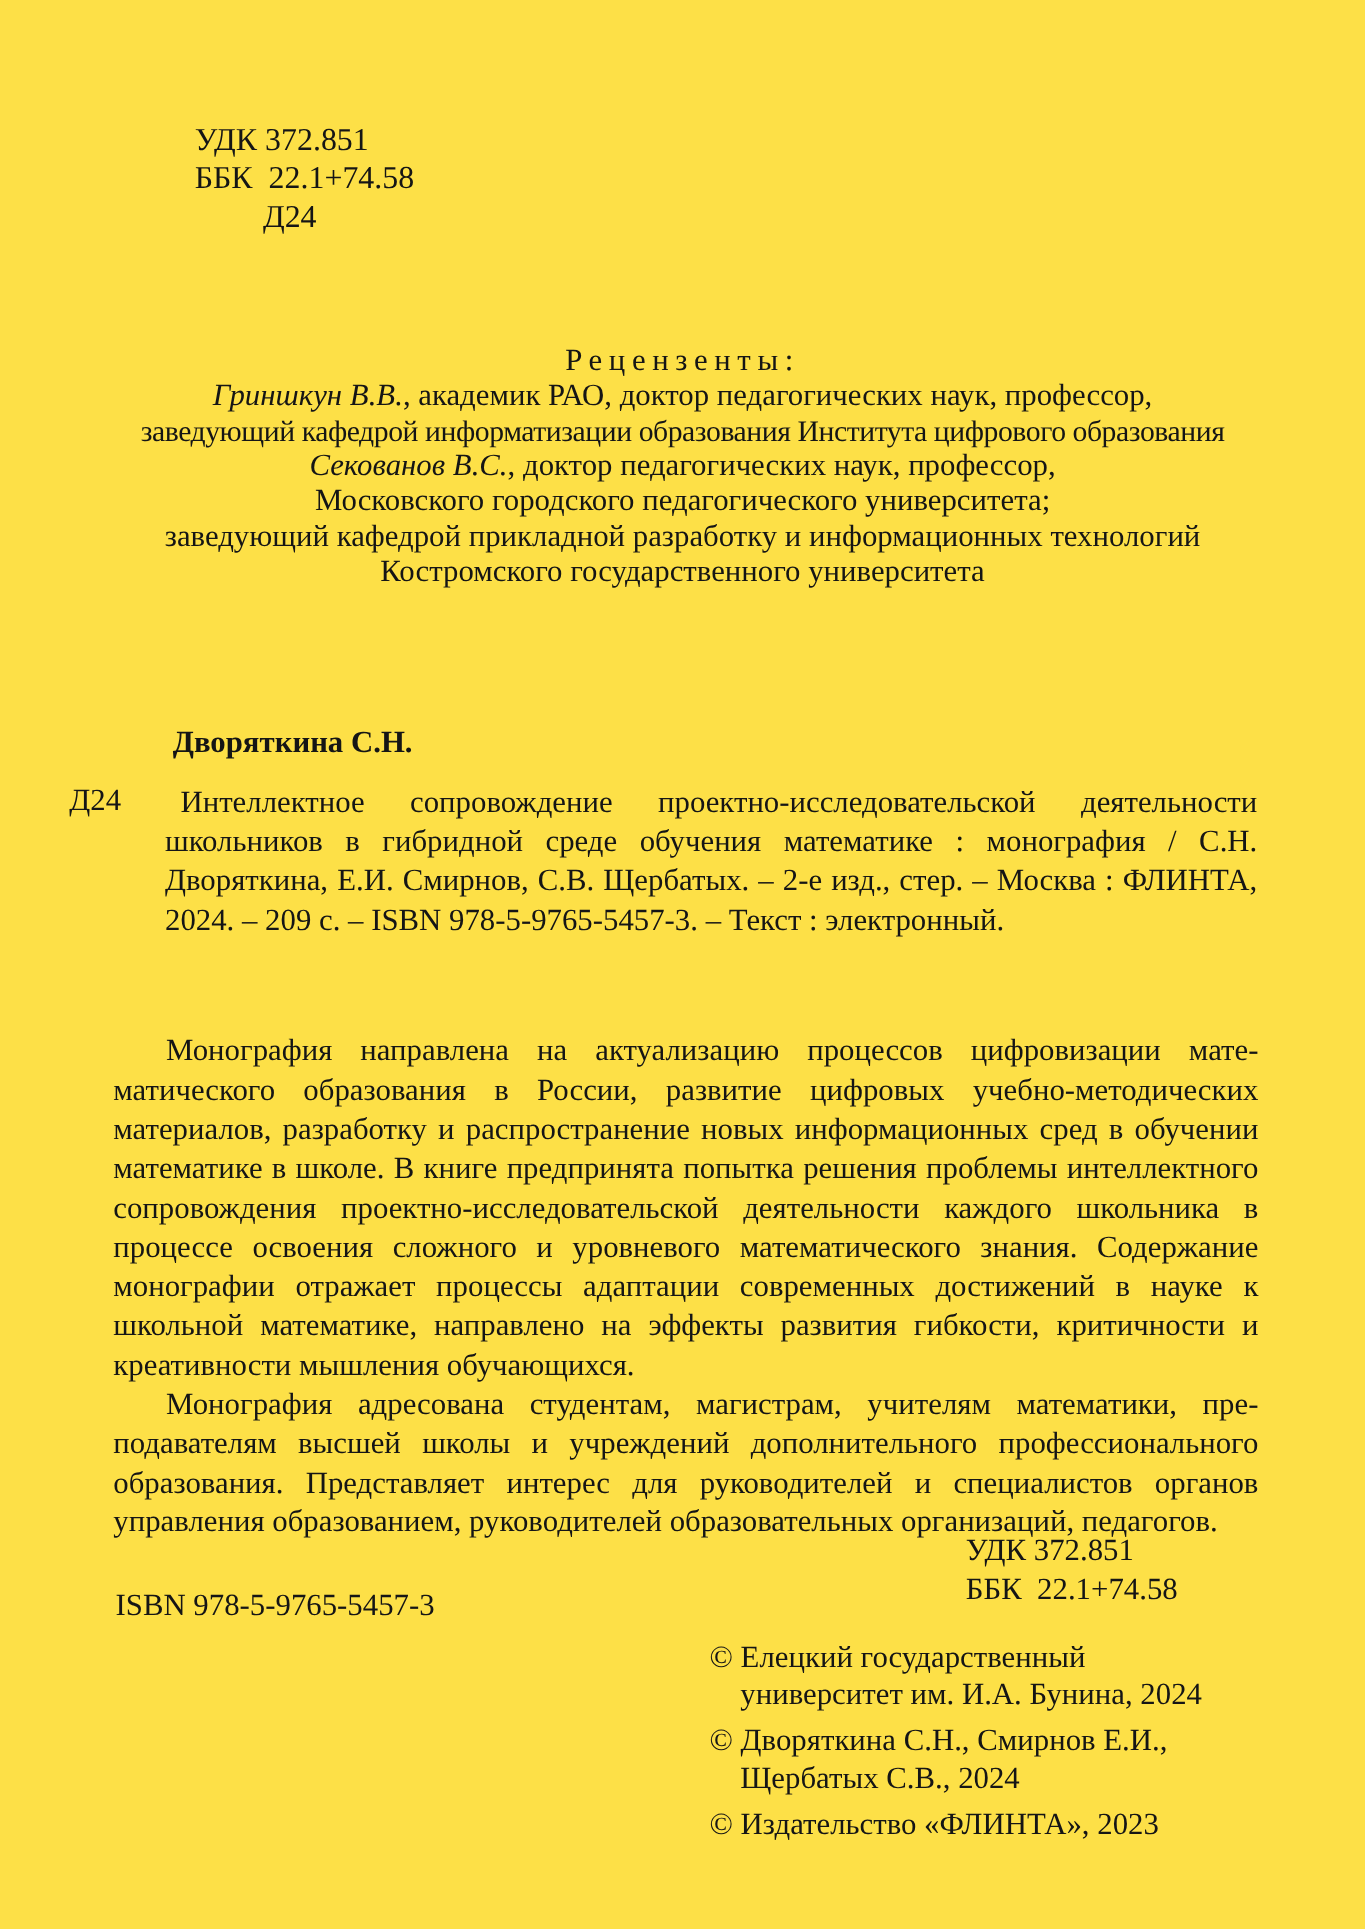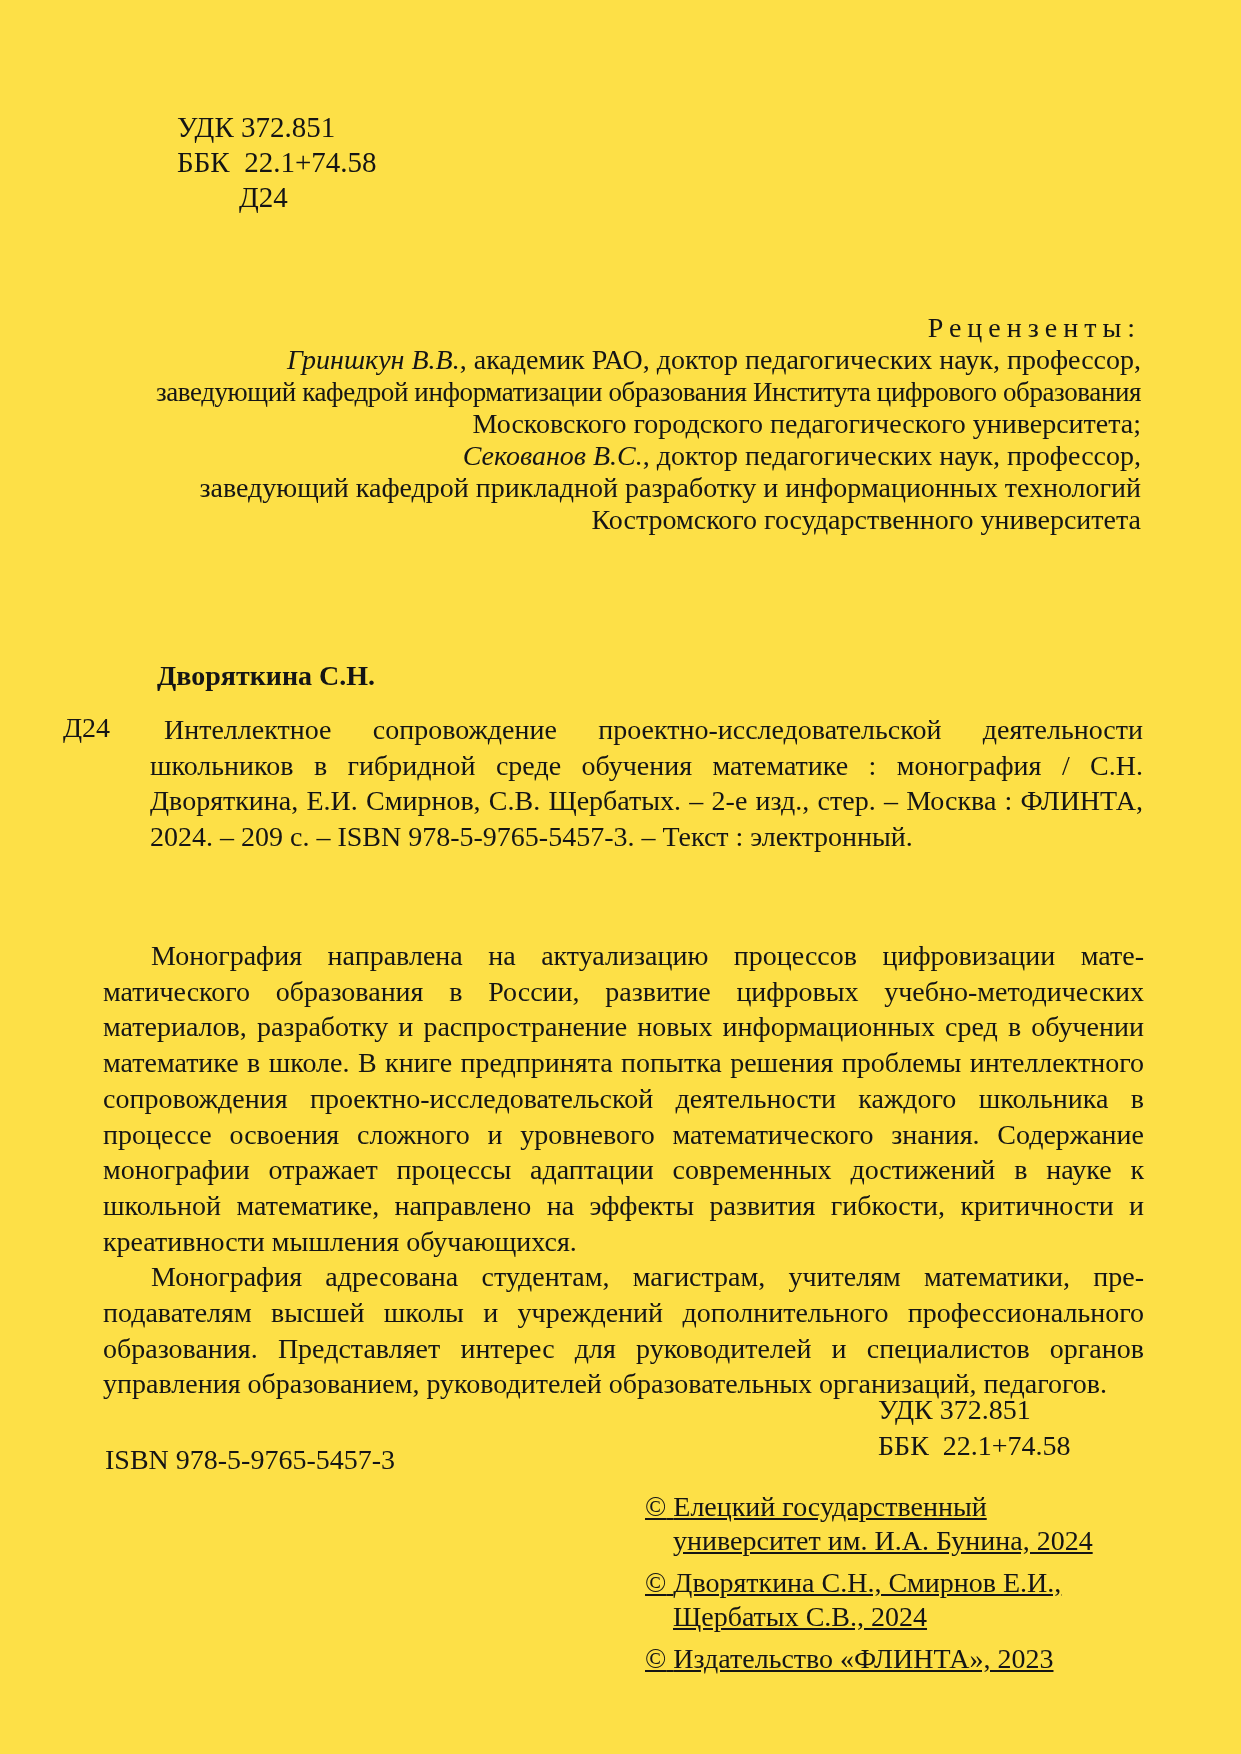--- a/index.html
+++ b/index.html
@@ -14,21 +14,21 @@
     overflow: hidden;
   }
   .abs { position: absolute; }
 
   
   .top-codes { left: 177px; top: 110px; font-size: 29px; line-height: 35px; }
   .code-line { white-space: pre; }
   .code-indent { padding-left: 62px; }
 
   
-  .reviewers { left: 100px; top: 312px; width: 1041px; text-align: right;
+  .reviewers { left: 100px; top: 312px; width: 1041px; text-align: center;
                font-size: 28px; line-height: 32px; }
   .rev-heading { letter-spacing: 6px; }
   .rev-line { white-space: nowrap; }
   .rev-line.tight { font-size: 27px; letter-spacing: -0.4px; }
   .it { font-style: italic; margin-top: 44px; }
 
   
   .author-heading { left: 133px; top: 660px; font-size: 28px; font-weight: bold; margin-left: 24px; }
 
   
@@ -41,41 +41,41 @@
   .annotation { left: 103px; top: 938px; width: 1041px; font-size: 28px;
                 line-height: 35.7px; text-align: justify; hyphens: manual; }
   .annotation p { margin: 0; text-indent: 48px; }
 
   
   .bottom-codes { left: 878px; top: 1392px; font-size: 28px; line-height: 36px; }
   .isbn { left: 105px; top: 1444px; font-size: 28px; }
 
   
   .copyright { left: 645px; top: 1490px; font-size: 28px; line-height: 34px; }
-  .c-entry { margin-bottom: 8px; text-decoration: underline; }
+  .c-entry { margin-bottom: 8px; }
   .c-line1 { white-space: nowrap; }
   .c-line2 { padding-left: 28px; white-space: nowrap; }
 </style>
 </head>
 <body>
 
 <div class="page">
 
   <div class="abs top-codes">
     <div class="code-line">УДК 372.851</div>
     <div class="code-line">ББК  22.1+74.58</div>
     <div class="code-line code-indent">Д24</div>
   </div>
 
   <div class="abs reviewers">
     <div class="rev-heading">Рецензенты:</div>
     <div class="rev-line"><span class="it">Гриншкун В.В.</span><span>, академик РАО, доктор педагогических наук, профессор,</span></div>
     <div class="rev-line tight">заведующий кафедрой информатизации образования Института цифрового образования</div>
+    <div class="rev-line"><span class="it">Секованов В.С.</span><span>, доктор педагогических наук, профессор,</span></div>
     <div class="rev-line">Московского городского педагогического университета;</div>
-    <div class="rev-line"><span class="it">Секованов В.С.</span><span>, доктор педагогических наук, профессор,</span></div>
     <div class="rev-line">заведующий кафедрой прикладной разработку и информационных технологий</div>
     <div class="rev-line">Костромского государственного университета</div>
   </div>
 
   <div class="abs author-heading">Дворяткина С.Н.</div>
 
   <div class="abs catalog-code">Д24</div>
   <div class="abs catalog-text">Интеллектное сопровождение проектно-исследовательской деятельности школьников в гибридной среде обучения математике : монография / С.Н. Дворяткина, Е.И. Смирнов, С.В. Щербатых. – 2-е изд., стер. – Москва : ФЛИНТА, 2024. – 209 с. – ISBN 978-5-9765-5457-3. – Текст : электронный.</div>
 
   <div class="abs annotation">

